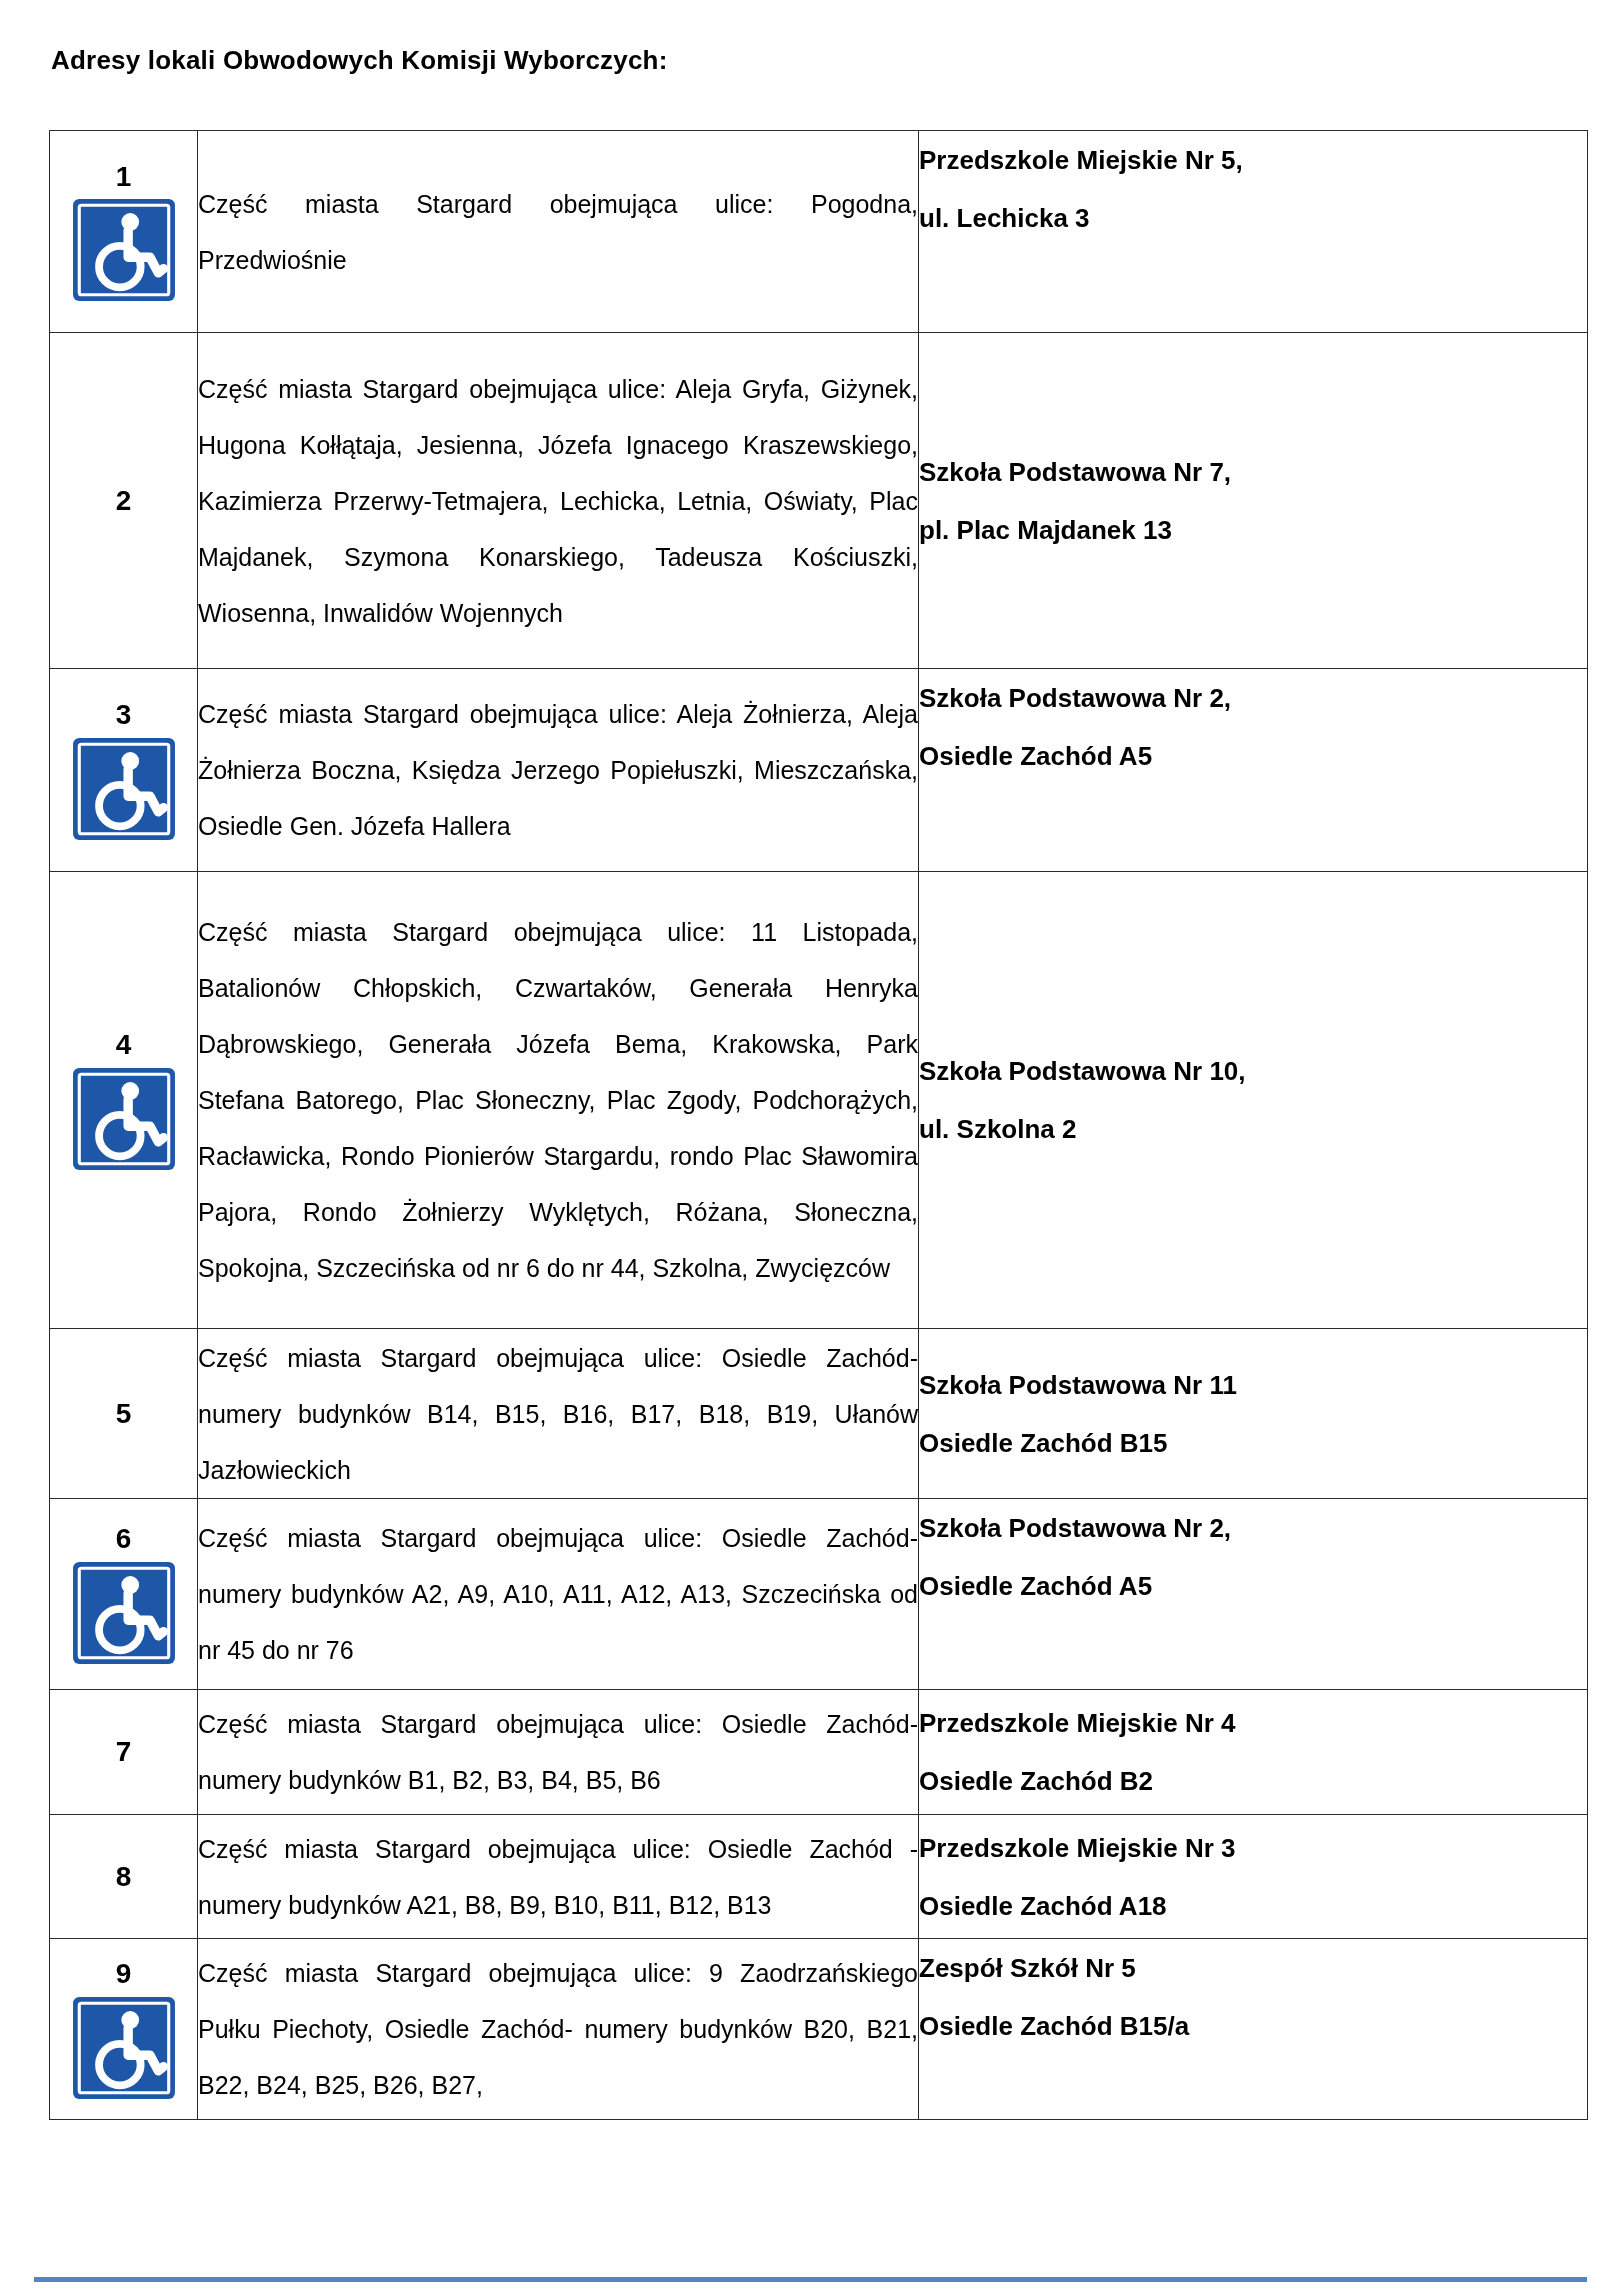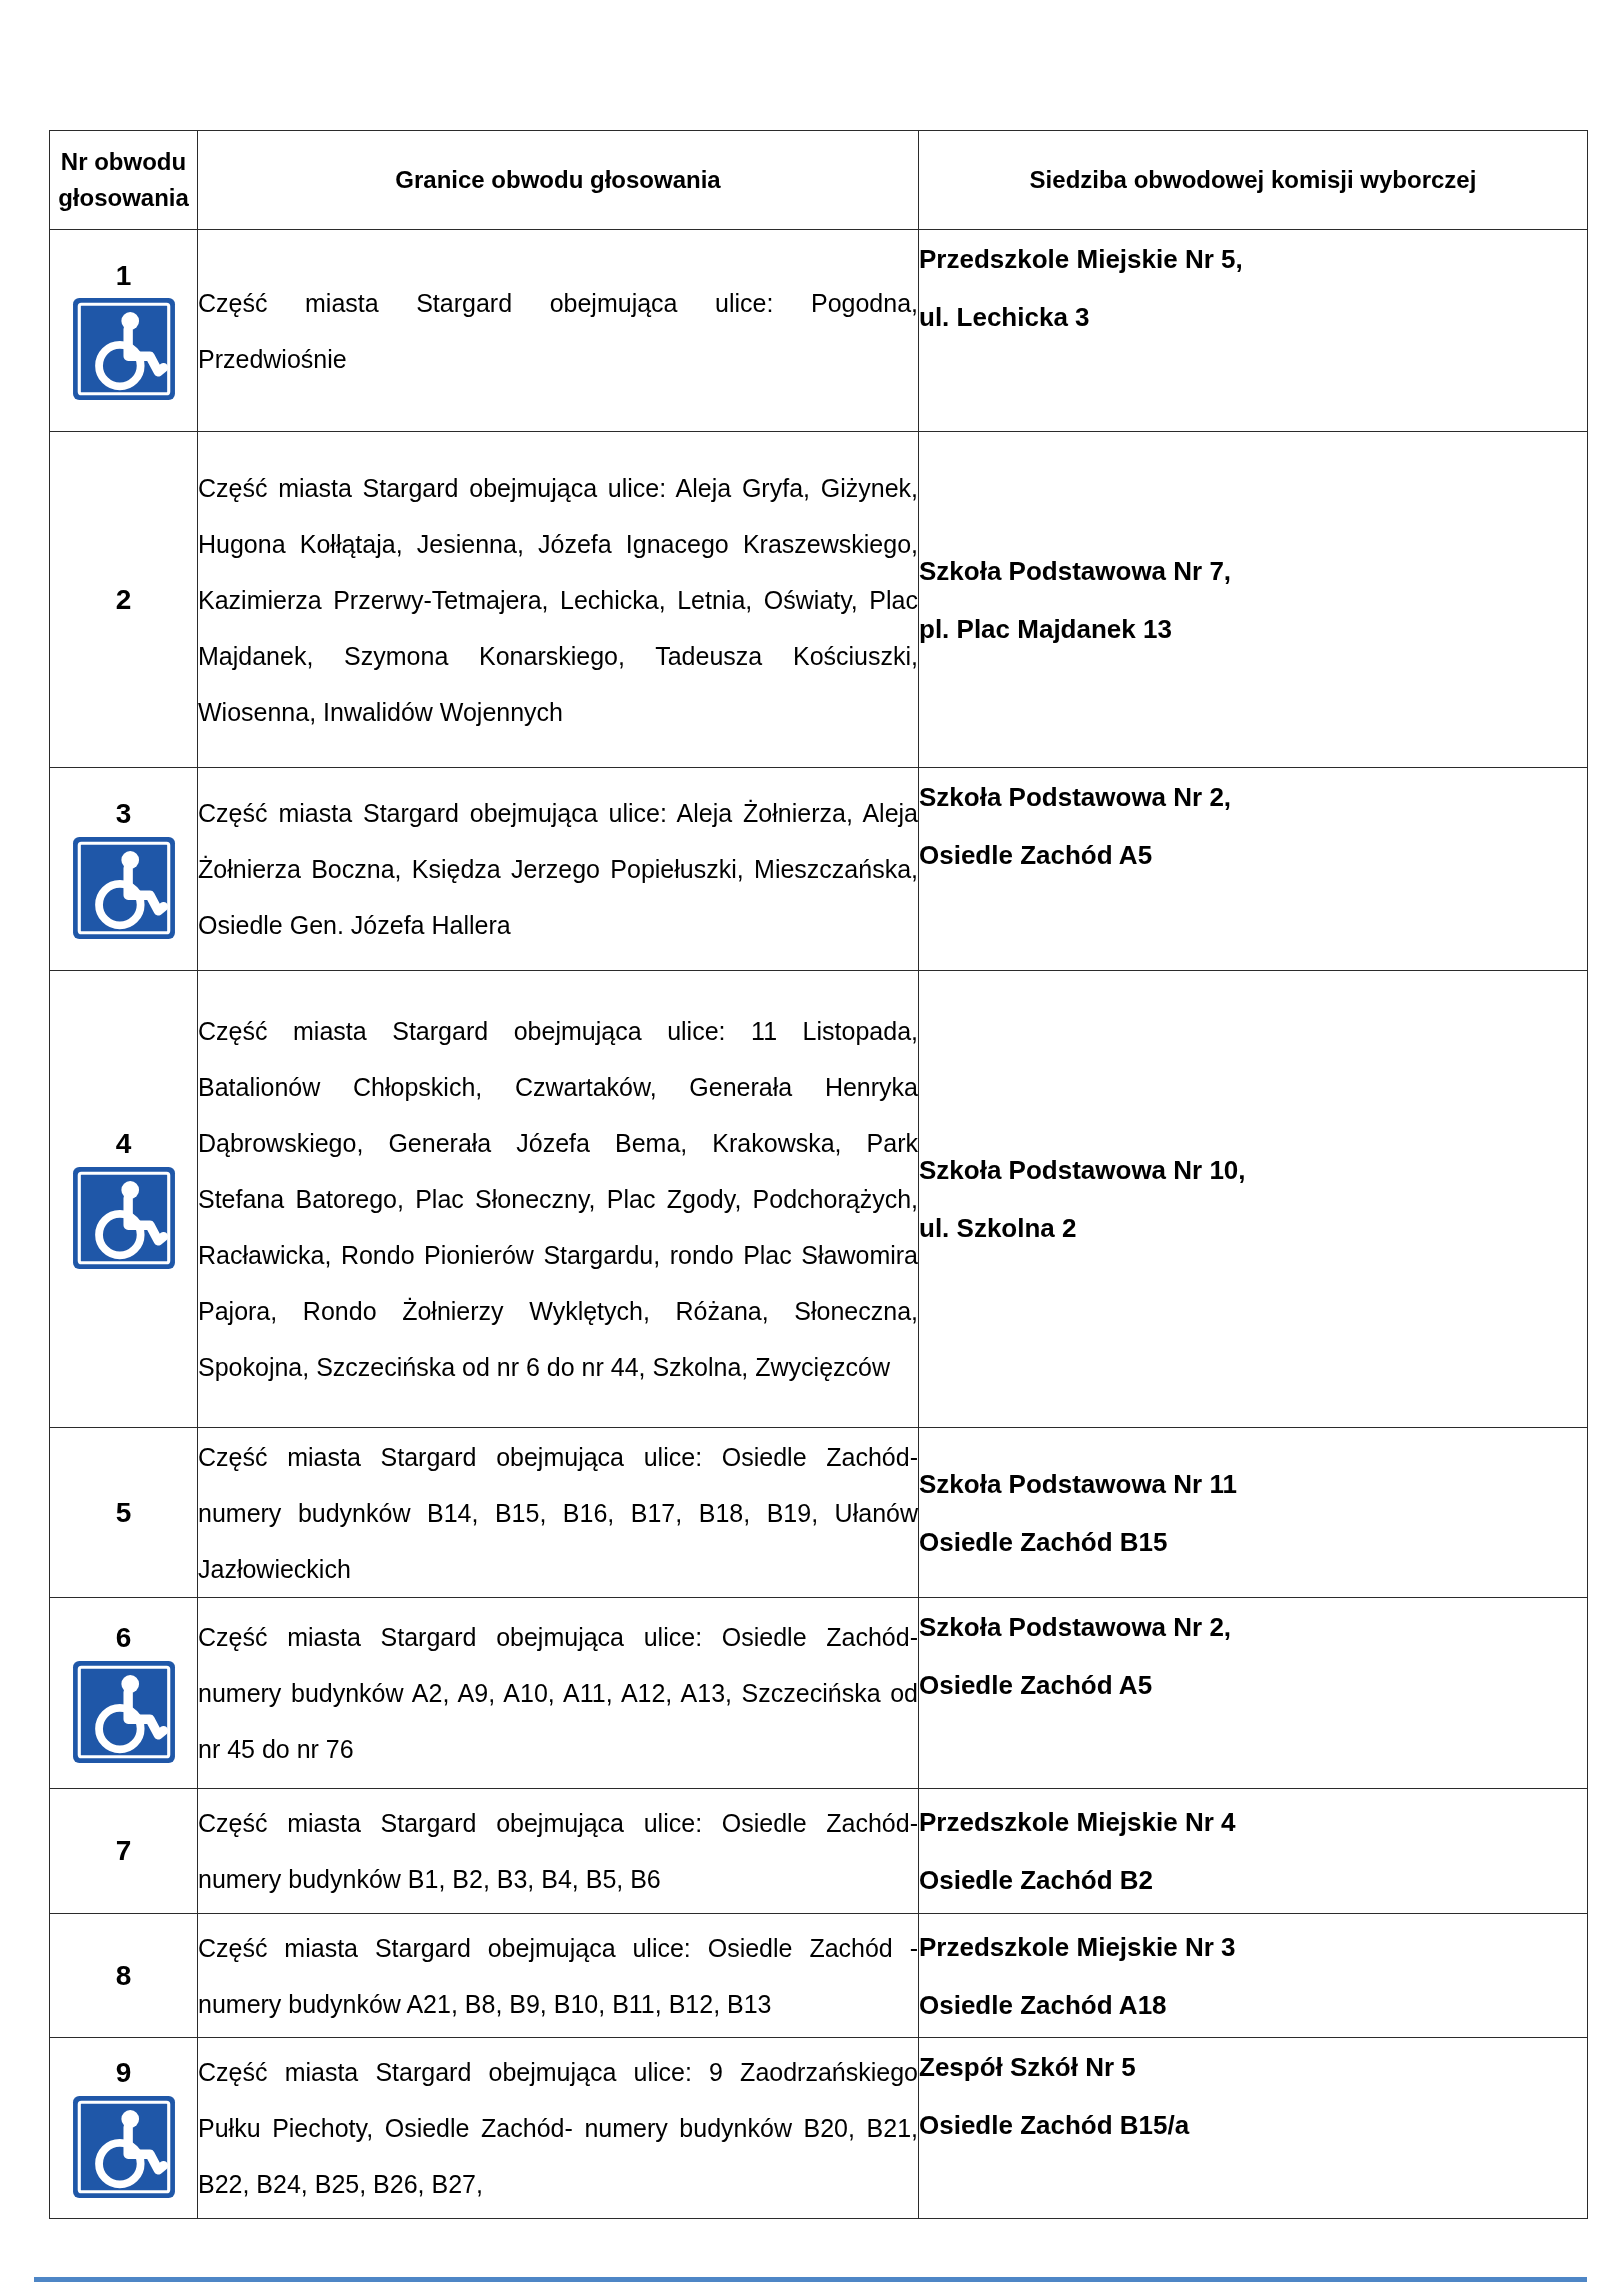--- a/index.html
+++ b/index.html
@@ -78,33 +78,29 @@
     top: 2277px;
     height: 4.5px;
     background: #4e86c6;
   }
 </style>
 </head>
 <body>
 
 <div class="page">
 
+  <div class="doc-title">Adresy lokali Obwodowych Komisji Wyborczych:</div>
 
   <table class="komisje">
     <colgroup>
       <col style="width:148px">
       <col style="width:721px">
       <col style="width:669px">
     </colgroup>
     <tbody>
-        <tr style="height:99px">
-      <th class="hdr">Nr obwodu głosowania</th>
-      <th class="hdr">Granice obwodu głosowania</th>
-      <th class="hdr">Siedziba obwodowej komisji wyborczej</th>
-    </tr>
 
     <tr style="height:202px">
       <td class="cell-num">
         <div class="num-icon-stack">
           <span>1</span>
           <span class="icon-slot">
   <svg class="wheelchair" viewBox="0 0 100 100" xmlns="http://www.w3.org/2000/svg">
     <rect x="1" y="1" width="98" height="98" rx="6" fill="#1f57a8"></rect>
     <rect x="7" y="7" width="86" height="86" rx="2" fill="none" stroke="#ffffff" stroke-width="3"></rect>
     <circle cx="56" cy="23" r="8.5" fill="#ffffff"></circle>

